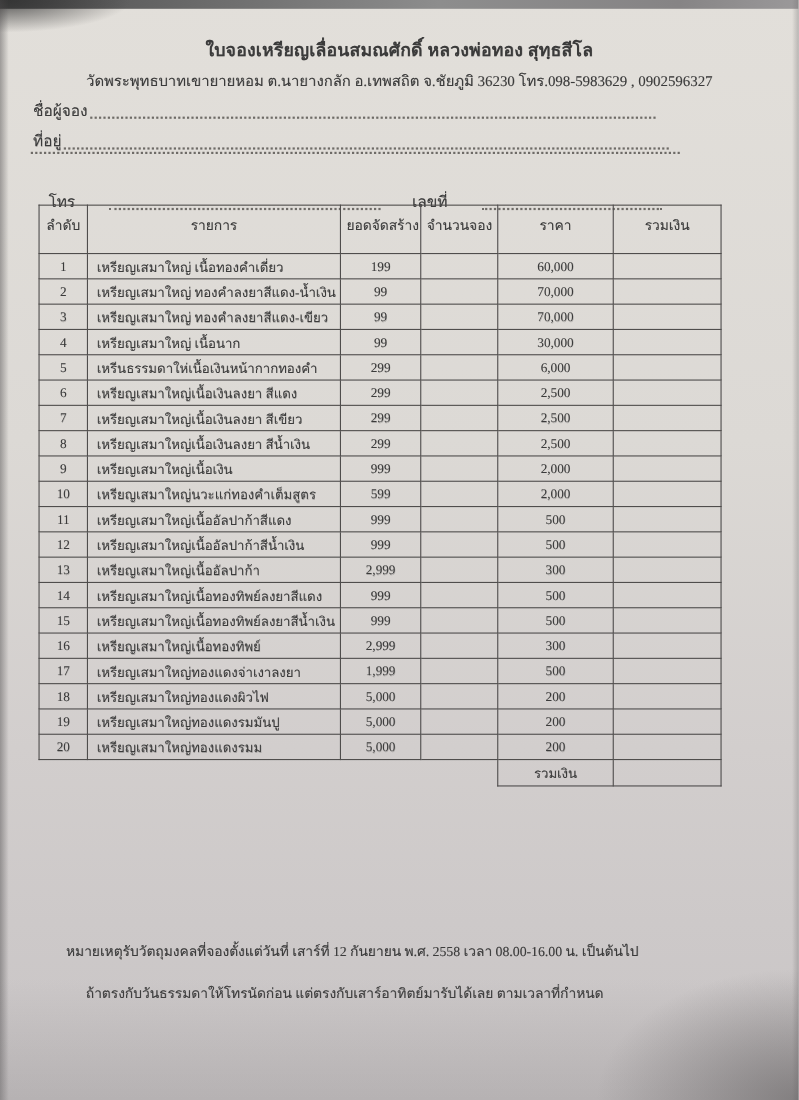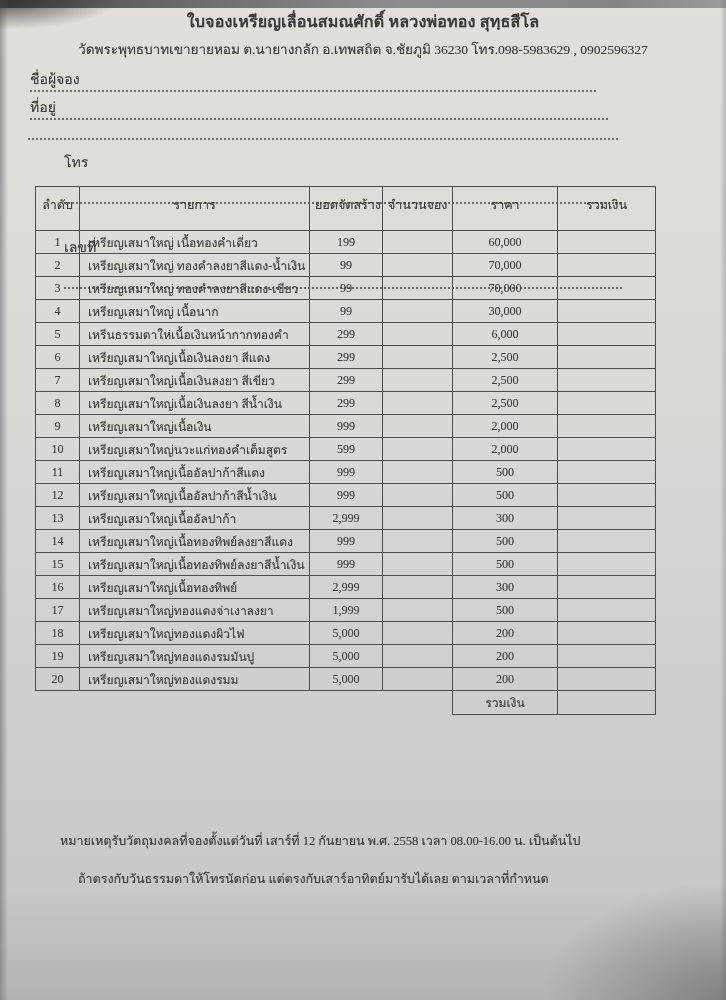--- a/index.html
+++ b/index.html
@@ -8,40 +8,40 @@
     background:#aaa6a7;
     font-family:"Liberation Serif","DejaVu Serif",serif;
     -webkit-font-smoothing:antialiased;
   }
   .paper{
     position:relative;width:726px;height:1000px;overflow:hidden;
     background:linear-gradient(180deg,#e2dfda 0%,#dcd9d5 40%,#d2cecd 68%,#c8c4c5 100%);
     color:#3b3b3b;
   }
   .paper *{box-sizing:border-box;}
-  .ink{color:#3b3b3b;text-shadow:0.3px 0.3px 0.6px rgba(59,59,59,0.35);}
+  .ink{color:#3b3b3b;text-shadow:0.3px 0.3px 0.6px rgba(59,59,59,0.35);margin-top:24px;}
   
   .scan-top{position:absolute;top:0;left:0;width:726px;height:8px;
     background:linear-gradient(90deg,#4d4d4d,#8d8d8d 55%,#868485 85%,#9b999a);}
   .scan-corner-tl{position:absolute;top:0;left:0;width:120px;height:30px;
     background:radial-gradient(ellipse at 0% 0%,rgba(45,45,45,0.8),rgba(45,45,45,0) 70%);}
   .scan-left{position:absolute;top:0;left:0;width:8px;height:1000px;
     background:linear-gradient(90deg,rgba(75,73,74,0.45),rgba(75,73,74,0));}
   .scan-right{position:absolute;top:0;right:0;width:6px;height:1000px;
     background:linear-gradient(270deg,rgba(110,107,108,0.35),rgba(110,107,108,0));}
   .scan-bottom{position:absolute;bottom:0;left:0;width:726px;height:110px;
     background:linear-gradient(180deg,rgba(140,136,137,0),rgba(140,136,137,0.30));}
   .scan-corner-br{position:absolute;bottom:0;right:0;width:200px;height:130px;
     background:radial-gradient(ellipse at 100% 100%,rgba(88,85,86,0.55),rgba(88,85,86,0) 65%);}
   
   .doc-title{position:absolute;top:9px;left:0;width:726px;text-align:center;
     font-size:16px;font-weight:bold;letter-spacing:0.2px;}
   .doc-subtitle{position:absolute;top:38px;left:0;width:726px;text-align:center;font-size:13.5px;}
   
-  .fline{position:absolute;display:flex;font-size:14px;height:19px;flex-direction:column;}
+  .fline{position:absolute;display:flex;align-items:flex-end;font-size:14px;height:19px;}
   .fline .lbl{white-space:nowrap;padding-right:2px;}
   .dots{flex:1 1 auto;border-bottom:2px dotted #6e6b67;margin-bottom:3px;height:1px;}
   
   table.order{position:absolute;left:35px;top:186px;width:620px;
     border-collapse:collapse;table-layout:fixed;font-size:12.5px;padding-left:20px;}
   table.order th,table.order td{border:1.6px solid #4f4d4c;padding:0 5px;overflow:hidden;
     white-space:nowrap;color:#3b3b3b;text-shadow:0.3px 0.3px 0.6px rgba(59,59,59,0.3);}
   table.order th{height:44px;vertical-align:top;padding-top:8px;font-weight:normal;text-align:center;}
   table.order td{height:23px;text-align:center;font-size:12px;}
   table.order td.item{text-align:left;padding-left:8px;font-size:12px;}
@@ -63,21 +63,21 @@
     <span class="lbl">ชื่อผู้จอง</span>
     <span class="dots"></span>
   </div>
   <div class="fline ink" style="left:30px;top:96px;width:578px;">
     <span class="lbl">ที่อยู่</span>
     <span class="dots"></span>
   </div>
   <div class="fline" style="left:28px;top:124px;width:590px;">
     <span class="dots"></span>
   </div>
-  <div class="fline ink" style="left:64px;top:151px;width:558px;gap:29px;">
+  <div class="fline ink" style="left:44px;top:151px;width:558px;gap:29px;">
     <span class="lbl">โทร</span>
     <span class="dots" style="flex-grow:1.5;"></span>
     <span class="lbl">เลขที่</span>
     <span class="dots" style="flex-grow:1;"></span>
   </div>
 
   <table class="order">
     <colgroup>
       <col style="width:44px">
         <col style="width:230px">

